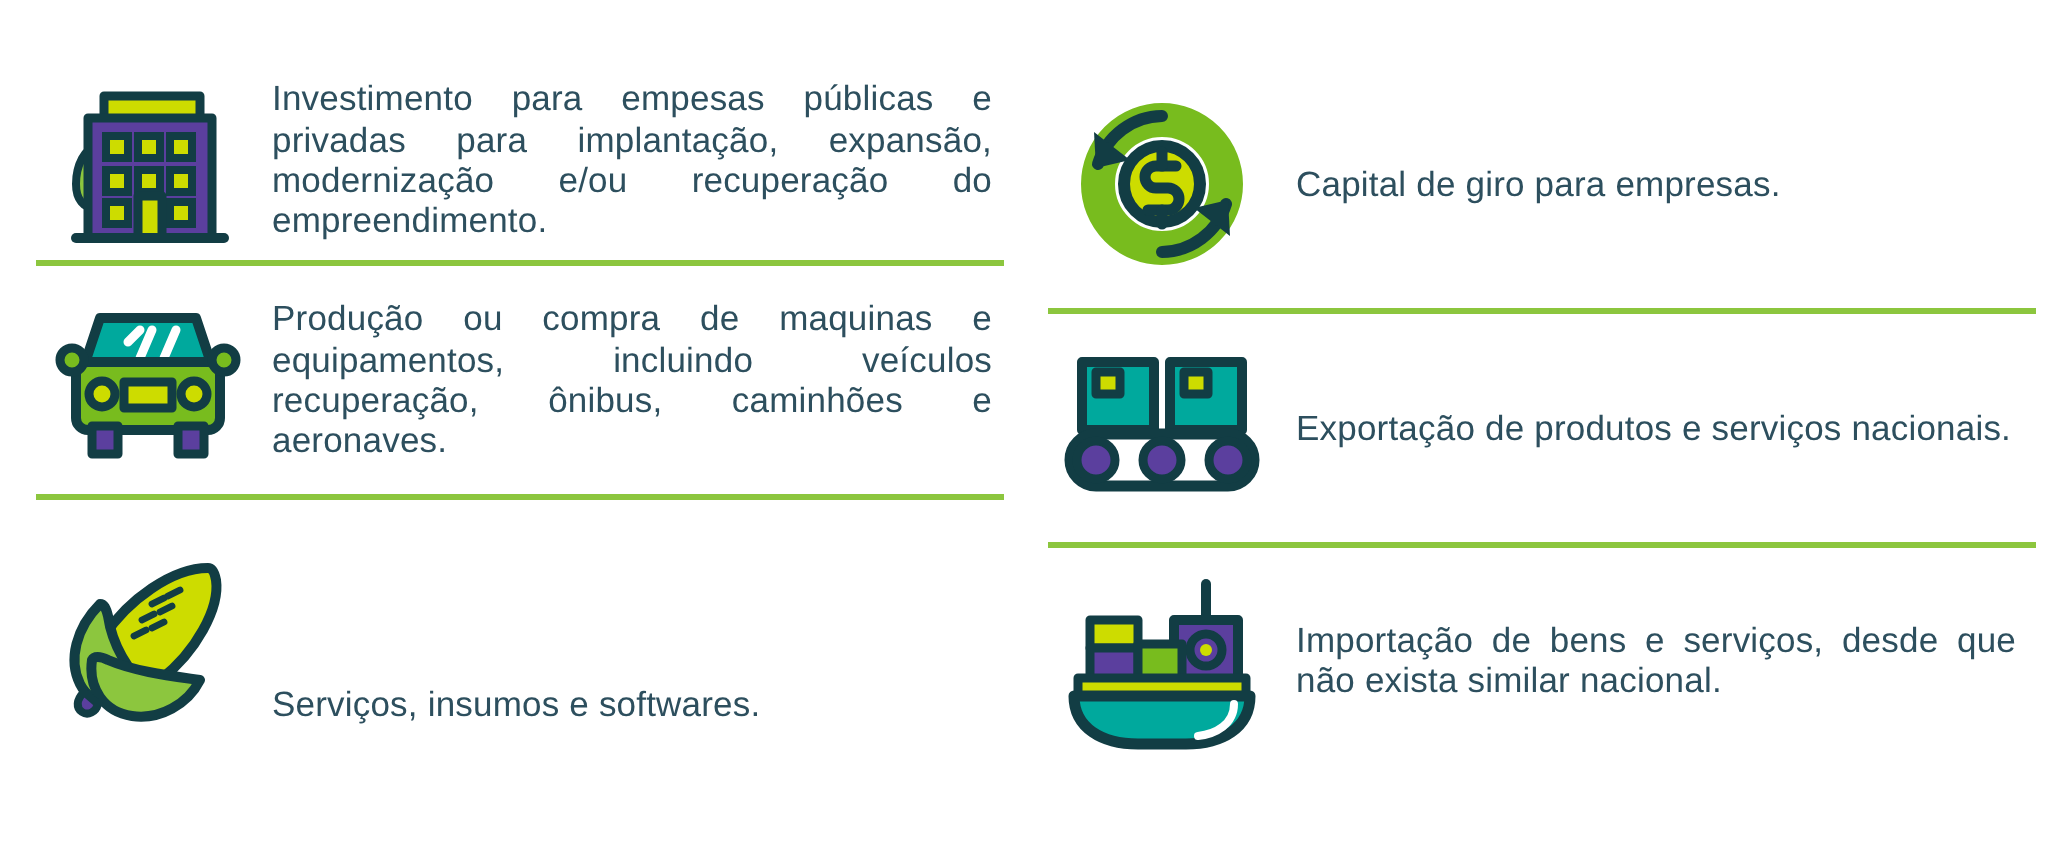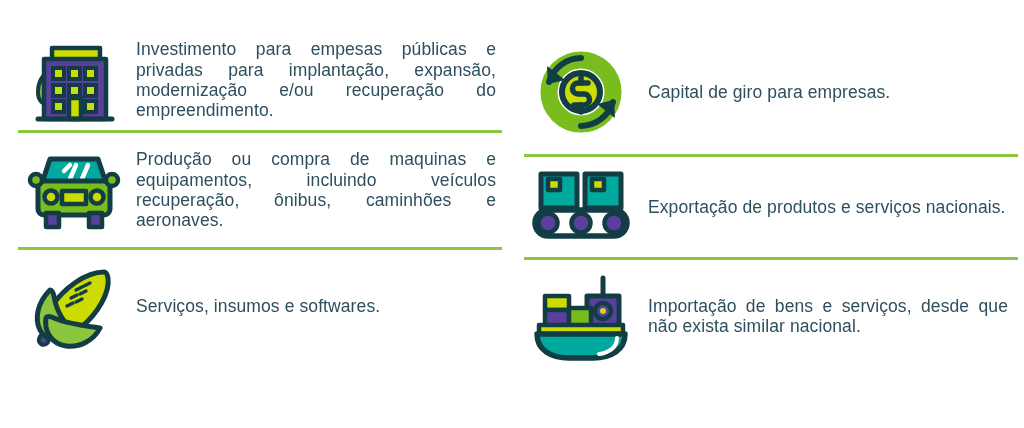--- a/index.html
+++ b/index.html
@@ -79,24 +79,24 @@
     font-size: 17.5px;
     text-align: justify;
     text-align-last: left;
     padding-right: 16px;
     margin-left: 8px;
   }
 
   
   .left  .row-1 { height: 118px; padding-top: 18px; }
   .left  .row-2 { height: 114px; }
-  .left  .row-3 { height: 112px; }
+  .left  .row-3 { height: 112px; align-items: flex-end; }
 
   .right .row-1 { height: 142px; padding-top: 18px; }
-  .right .row-2 { height: 100px; }
+  .right .row-2 { height: 114px; }
   .right .row-3 { height: 112px; }
 
   
   .item-text.single { text-align: left; }
 
   
   .divider {
     height: 3px;
     background: #8cc63e;
     border: 0;

